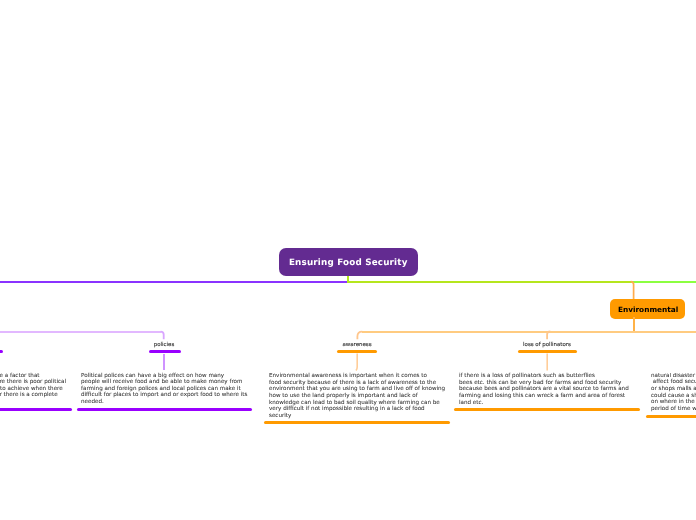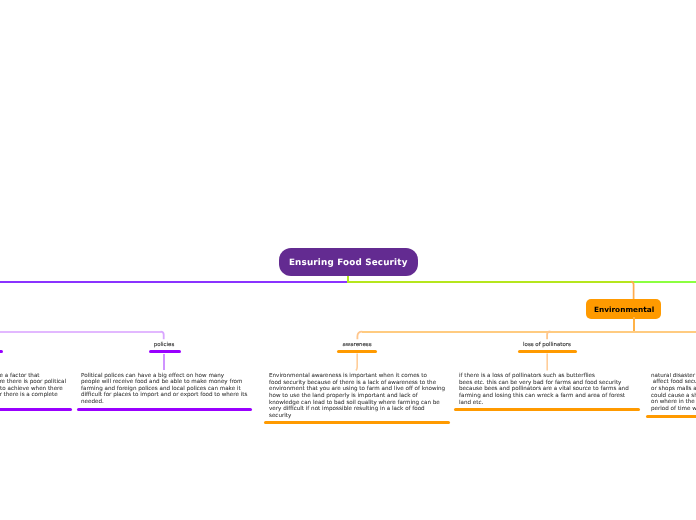--- a/index.html
+++ b/index.html
@@ -1,20 +1,20 @@
 <!DOCTYPE html>
 <html><head>
 <meta charset="utf-8">
 <style>
   html,body{margin:0;padding:0;}
   body{width:696px;height:520px;background:#ffffff;overflow:hidden;
        font-family:"DejaVu Sans",sans-serif;-webkit-font-smoothing:antialiased;text-rendering:geometricPrecision;}
   #canvas{position:relative;width:696px;height:520px;overflow:hidden;}
   .node{position:absolute;display:flex;align-items:center;justify-content:center;white-space:nowrap;}
-  .root{background:#632b91;color:#ffffff;font-weight:bold;font-size:8.75px;letter-spacing:.2px;border-radius:12px;padding-top:2px;}
+  .root{background:#632b91;color:#ffffff;font-weight:bold;font-size:8.75px;letter-spacing:.2px;border-radius:7px;padding-top:2px;}
   .branch{background:#ff9a00;color:#000000;font-weight:bold;font-size:7.35px;border-radius:5px;padding-top:1.2px;padding-left:1.6px;}
   .topic-lbl{position:absolute;font-size:5.45px;color:#333333;text-align:center;white-space:nowrap;font-weight:400;-webkit-text-stroke:0.12px #333333;}
   .bar{position:absolute;border-radius:2px;}
   .seg{position:absolute;}
   .desc{position:absolute;white-space:nowrap;font-size:5.6px;color:#333333;line-height:6.63px;-webkit-text-stroke:0.06px #3a3a3a;}
 </style>
 </head>
 <body>
 
 <div id="canvas">
@@ -25,21 +25,21 @@
   <div class="seg" style="left:632px;top:280.6px;width:64px;height:2.2px;background:#8cff40;"></div>
 
   <div class="node root" style="left:279px;top:248.2px;width:138.5px;height:26.2px;">
     <span>Ensuring Food Security</span>
   </div>
 
   <svg class="seg" style="left:620px;top:276px;width:20px;height:26px;" viewBox="0 0 20 26">
     <path d="M 10.8 5.7 Q 13.6 5.7 13.6 8.5 L 13.6 26" fill="none" stroke="#ffab4d" stroke-width="1.7"></path>
   </svg>
   <div class="seg" style="left:632.7px;top:296px;width:1.8px;height:5px;background:#ffb24d;"></div>
-  <div class="node branch" style="left:586px;top:299.3px;width:73px;height:18.2px;">
+  <div class="node branch" style="left:610px;top:299.3px;width:73px;height:18.2px;">
     <span>Environmental</span>
   </div>
   <div class="seg" style="left:633px;top:317px;width:1.6px;height:15px;background:#ffb247;"></div>
 
   <div class="seg" style="left:0px;top:330.6px;width:161px;height:2.2px;background:#e2b8ff;"></div>
   <svg class="seg" style="left:152px;top:326px;width:20px;height:16px;" viewBox="0 0 20 16">
     <path d="M 8.6 5.7 Q 11.7 5.7 11.7 8.6 L 11.7 13.2" fill="none" stroke="#d9a6ff" stroke-width="1.8"></path>
   </svg>
   <div class="seg" style="left:362px;top:330.6px;width:334px;height:2.2px;background:#ffcb80;"></div>
   <svg class="seg" style="left:348px;top:326px;width:20px;height:16px;" viewBox="0 0 20 16">

